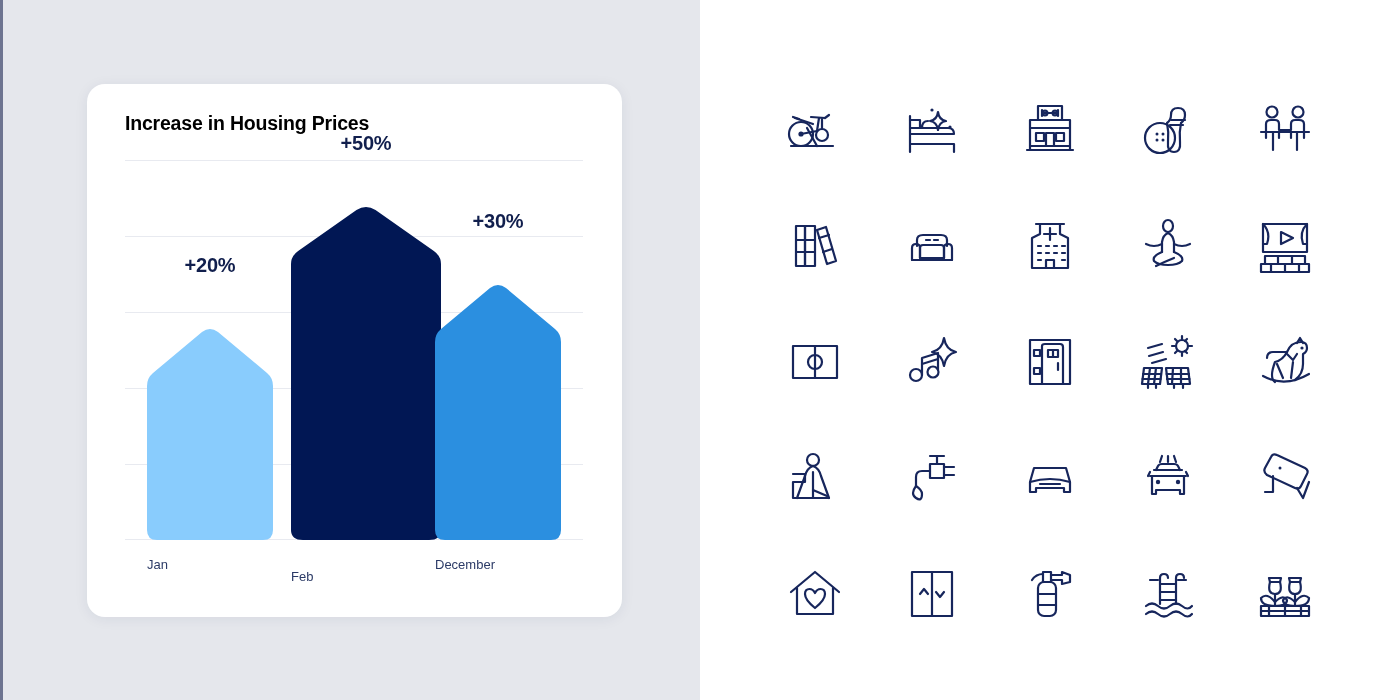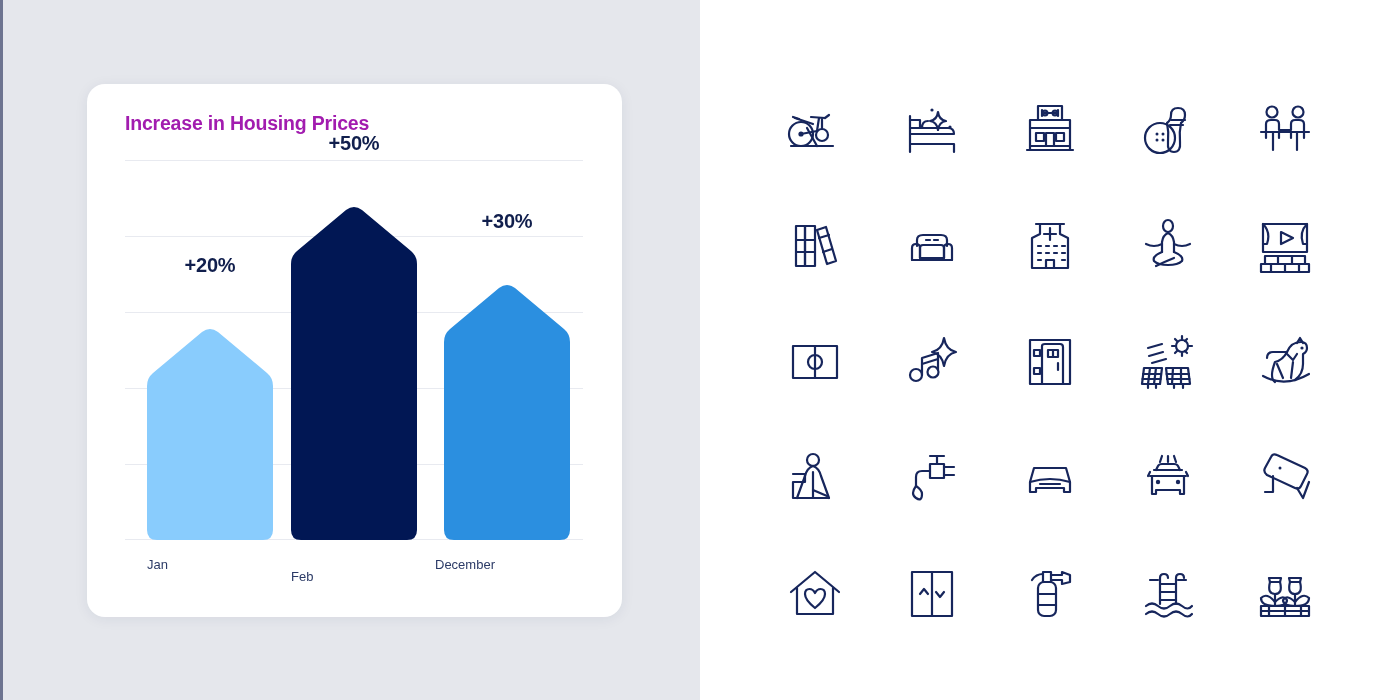--- a/index.html
+++ b/index.html
@@ -24,21 +24,21 @@
     width: 535px; height: 533px;
     background: #ffffff;
     border-radius: 18px;
     box-shadow: 0 2px 14px rgba(30,40,80,0.07);
   }
   .card-title {
     position: absolute;
     left: 38px; top: 28px;
     font-size: 19.5px;
     font-weight: 600;
-    color: #a21caf;
+    color: #000000;
     letter-spacing: -0.2px;
     white-space: nowrap;
   }
   
   .plot {
     position: absolute;
     left: 38px; top: 76px;
     width: 458px; height: 380px;
   }
   .gridline {
@@ -138,31 +138,31 @@
           <div class="bar-group" style="left:22px; width:126px; height:228px;">
             <div class="bar-value" style="top:-58px;">+20%</div>
             <div class="bar-shape" style="height:228px;">
               <svg class="bar-svg" viewBox="0 0 126 228" preserveAspectRatio="none">
                 <path d="M0 74 Q0 66 6 61 L55 20 Q63 14 71 20 L120 61 Q126 66 126 74
                          L126 218 Q126 228 116 228 L10 228 Q0 228 0 218 Z" fill="#89ccfd"></path>
               </svg>
             </div>
           </div>
 
-          <div class="bar-group" style="left:166px; width:126px; height:350px;">
+          <div class="bar-group" style="left:166px; width:150px; height:350px;">
             <div class="bar-value" style="top:-58px;">+50%</div>
             <div class="bar-shape" style="height:350px;">
               <svg class="bar-svg" viewBox="0 0 126 350" preserveAspectRatio="none">
                 <path d="M0 74 Q0 66 6 61 L55 20 Q63 14 71 20 L120 61 Q126 66 126 74
                          L126 340 Q126 350 116 350 L10 350 Q0 350 0 340 Z" fill="#011754"></path>
               </svg>
             </div>
           </div>
 
-          <div class="bar-group" style="left:310px; width:126px; height:272px;margin-left:9px;">
+          <div class="bar-group" style="left:310px; width:126px; height:272px;">
             <div class="bar-value" style="top:-58px;">+30%</div>
             <div class="bar-shape" style="height:272px;">
               <svg class="bar-svg" viewBox="0 0 126 272" preserveAspectRatio="none">
                 <path d="M0 74 Q0 66 6 61 L55 20 Q63 14 71 20 L120 61 Q126 66 126 74
                          L126 262 Q126 272 116 272 L10 272 Q0 272 0 262 Z" fill="#2b8fe0"></path>
               </svg>
             </div>
           </div>
 
         </div>

